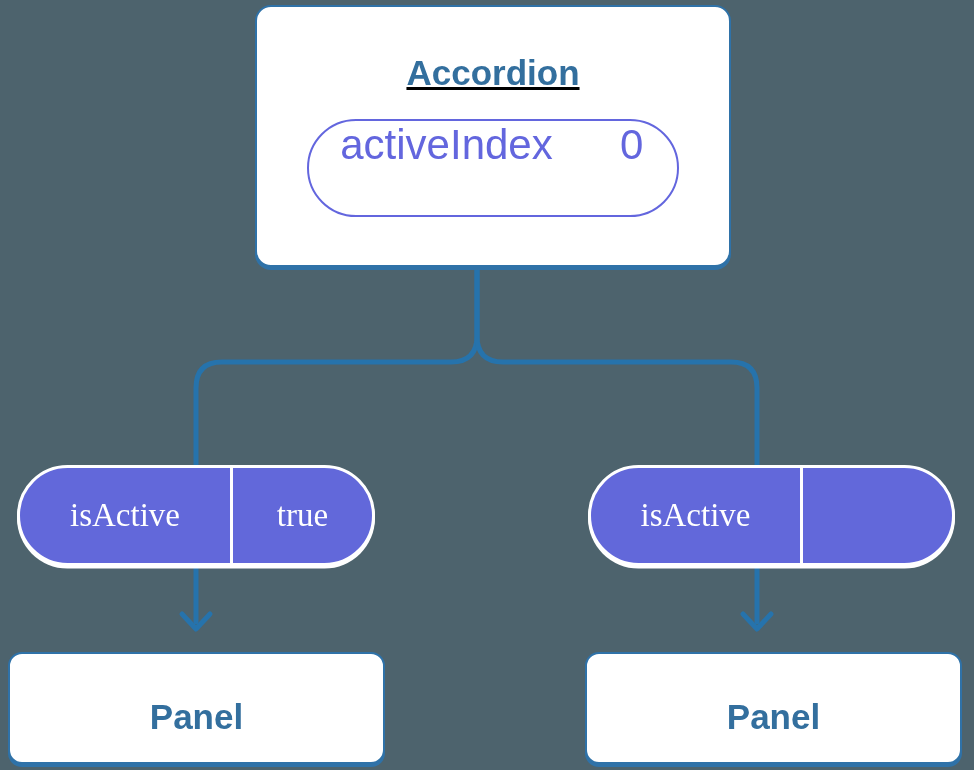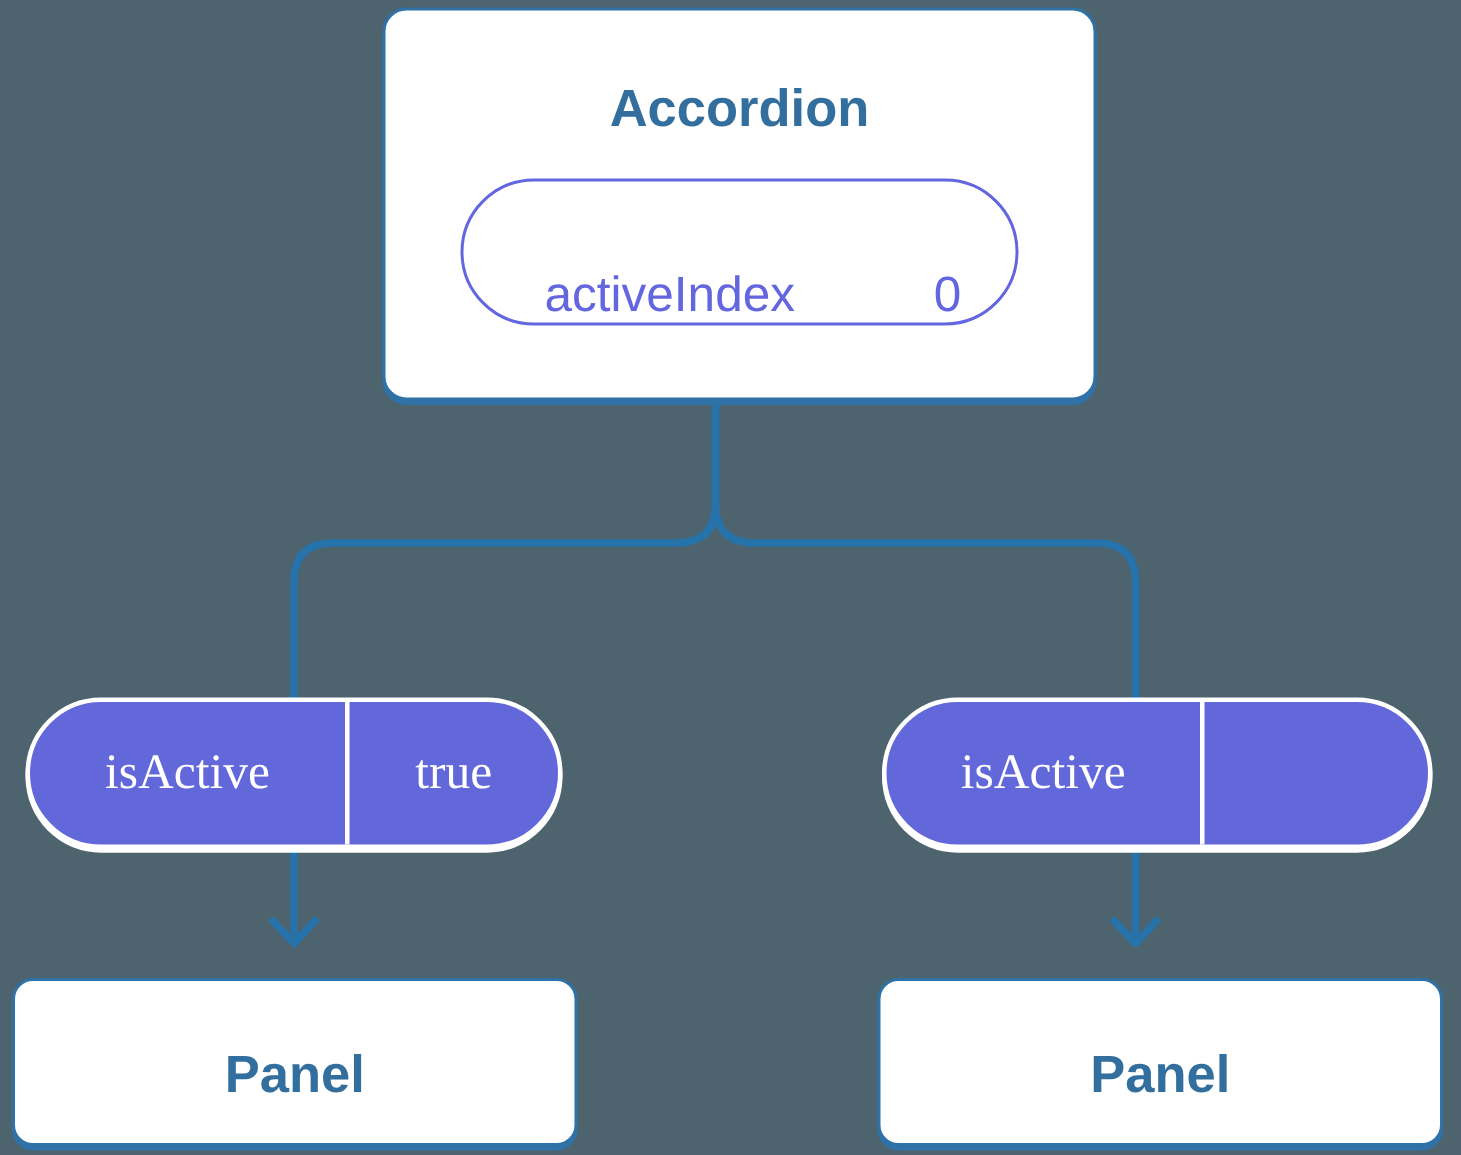--- a/index.html
+++ b/index.html
@@ -20,31 +20,31 @@
     background:var(--background);
     font-family:"Liberation Sans",sans-serif;
   }
   .connectors{position:absolute;left:0;top:0;width:974px;height:770px;}
   .edge{stroke:var(--edge);stroke-width:5;fill:none;stroke-linecap:round;stroke-linejoin:round;}
   .card{
     position:absolute;background:var(--node-fill);
     border:2.5px solid var(--node-border);
     box-shadow:0 3px 0 var(--node-border);
   }
-  .accordion-card{left:255px;top:5px;width:476px;height:262px;border-radius:16px;}
+  .accordion-card{left:255px;top:5px;width:476px;height:262px;border-radius:16px;text-decoration:underline;}
   .card-title{
     display:block;text-align:center;line-height:1;
     font-size:35px;font-weight:600;color:var(--node-text);
   }
   .accordion-card .card-title{margin-top:48px;}
   .state-pill{
     position:absolute;left:50px;top:112px;width:372px;height:98px;
     border:2.5px solid var(--state-accent);border-radius:49px;
-    display:flex;align-items:flex-end;
-    color:var(--state-accent);font-size:33px;background:var(--node-fill);
+    display:flex;align-items:flex-start;
+    color:var(--state-accent);font-size:42px;background:var(--node-fill);
   }
   .state-pill .pill-section{display:flex;align-items:center;justify-content:center;}
   .state-pill .name-section{width:275px;}
   .state-pill .value-section{flex:1;}
   .state-pill .pill-divider{width:2.5px;background:var(--state-accent);}
   .prop-pill{
     position:absolute;top:465px;height:101px;
     background:var(--prop-fill);
     border:3px solid var(--prop-border);
     box-shadow:0 2.5px 0 var(--prop-border);

